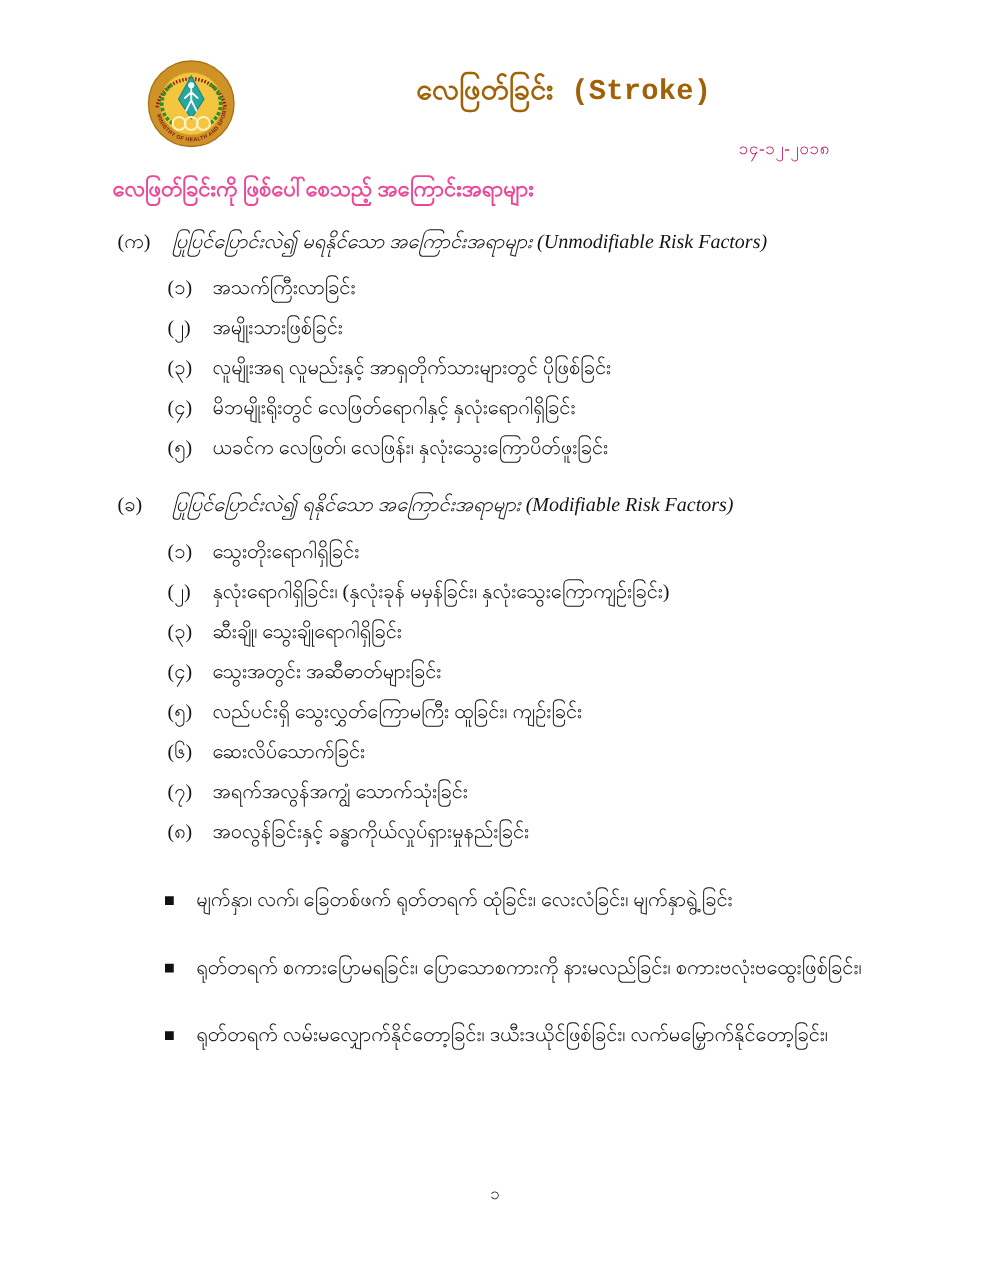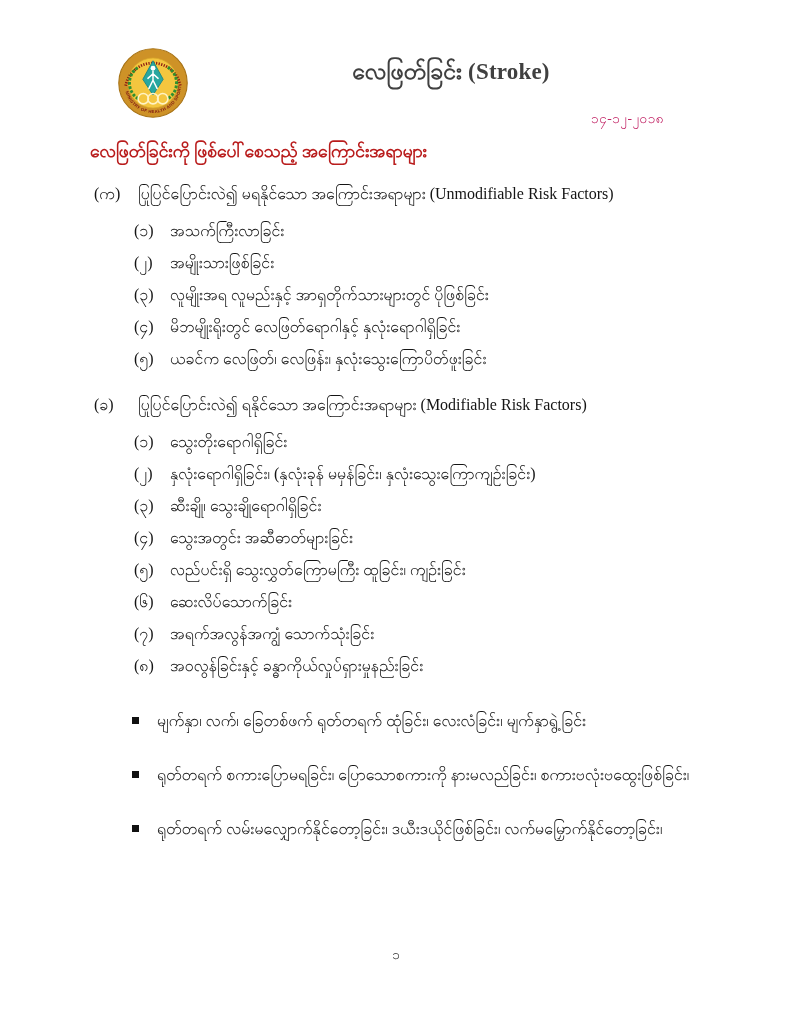--- a/index.html
+++ b/index.html
@@ -23,27 +23,27 @@
     letter-spacing:.2px;
   }
   .doc-date{
     position:absolute;top:110px;right:128px;
     font-size:13.5px;color:#be185d;letter-spacing:.5px;
   }
   
   .content{position:absolute;left:90px;right:84px;top:138px;}
   .sec-heading{
     font-size:17.5px;font-weight:bold;line-height:26px;
-    margin:0;color:#b91c1c;
+    margin:0;color:#ec4899;
   }
   .sec-heading.second{margin-top:20px;}
   .group{margin-top:15px;}
   .group-head{display:flex;line-height:30px;font-size:16px;margin-bottom:6px;}
   .group-label{flex:none;width:44px;padding-left:4px;}
-  .group-text{flex:1;}
+  .group-text{flex:1;font-style:italic;}
   .num-item{display:flex;line-height:32px;font-size:16px;margin-left:44px;}
   .num-label{flex:none;width:36px;}
   .num-text{flex:1;}
   .bullet-list{margin-top:15px;}
   .bullet-item{display:flex;margin-left:42px;line-height:30px;font-size:16px;margin-top:24px;}
   .bullet-square{
     flex:none;width:7px;height:7px;background:#111;
     margin:11px 18px 0 0;
   }
   .bullet-text{flex:1;max-width:548px;}
@@ -78,21 +78,21 @@
       <polygon points="40,16 51,36 40,53 29,36" fill="#27A7A0" stroke="#1C8781" stroke-width="1"></polygon>
       <circle cx="40" cy="24" r="2.6" fill="#ffffff"></circle>
       <path d="M40,27 L40,37 M40,30 L34.5,35 M40,30 L45.5,35 M40,37 L35.5,46 M40,37 L44.5,46" stroke="#ffffff" stroke-width="1.6" fill="none" stroke-linecap="round"></path>
 
       <circle cx="29.5" cy="57" r="5.6" fill="none" stroke="#FFF3C4" stroke-width="1.7"></circle>
       <circle cx="40" cy="57" r="5.6" fill="none" stroke="#FFF3C4" stroke-width="1.7"></circle>
       <circle cx="50.5" cy="57" r="5.6" fill="none" stroke="#FFF3C4" stroke-width="1.7"></circle>
     </svg>
   </div>
 
-  <div class="doc-title" style="color:#404040;">လေဖြတ်ခြင်း (Stroke)</div>
+  <div class="doc-title" style="color:#a16207;font-family:Liberation Mono, monospace;">လေဖြတ်ခြင်း (Stroke)</div>
   <div class="doc-date">၁၄-၁၂-၂၀၁၈</div>
 
   <div class="content">
 
     <div class="sec-heading">လေဖြတ်ခြင်းကို ဖြစ်ပေါ်စေသည့် အကြောင်းအရာများ</div>
 
     <div class="group">
       <div class="group-head">
         <span class="group-label">(က)</span>
         <span class="group-text">ပြုပြင်ပြောင်းလဲ၍ မရနိုင်သော အကြောင်းအရာများ (Unmodifiable Risk Factors)</span>

